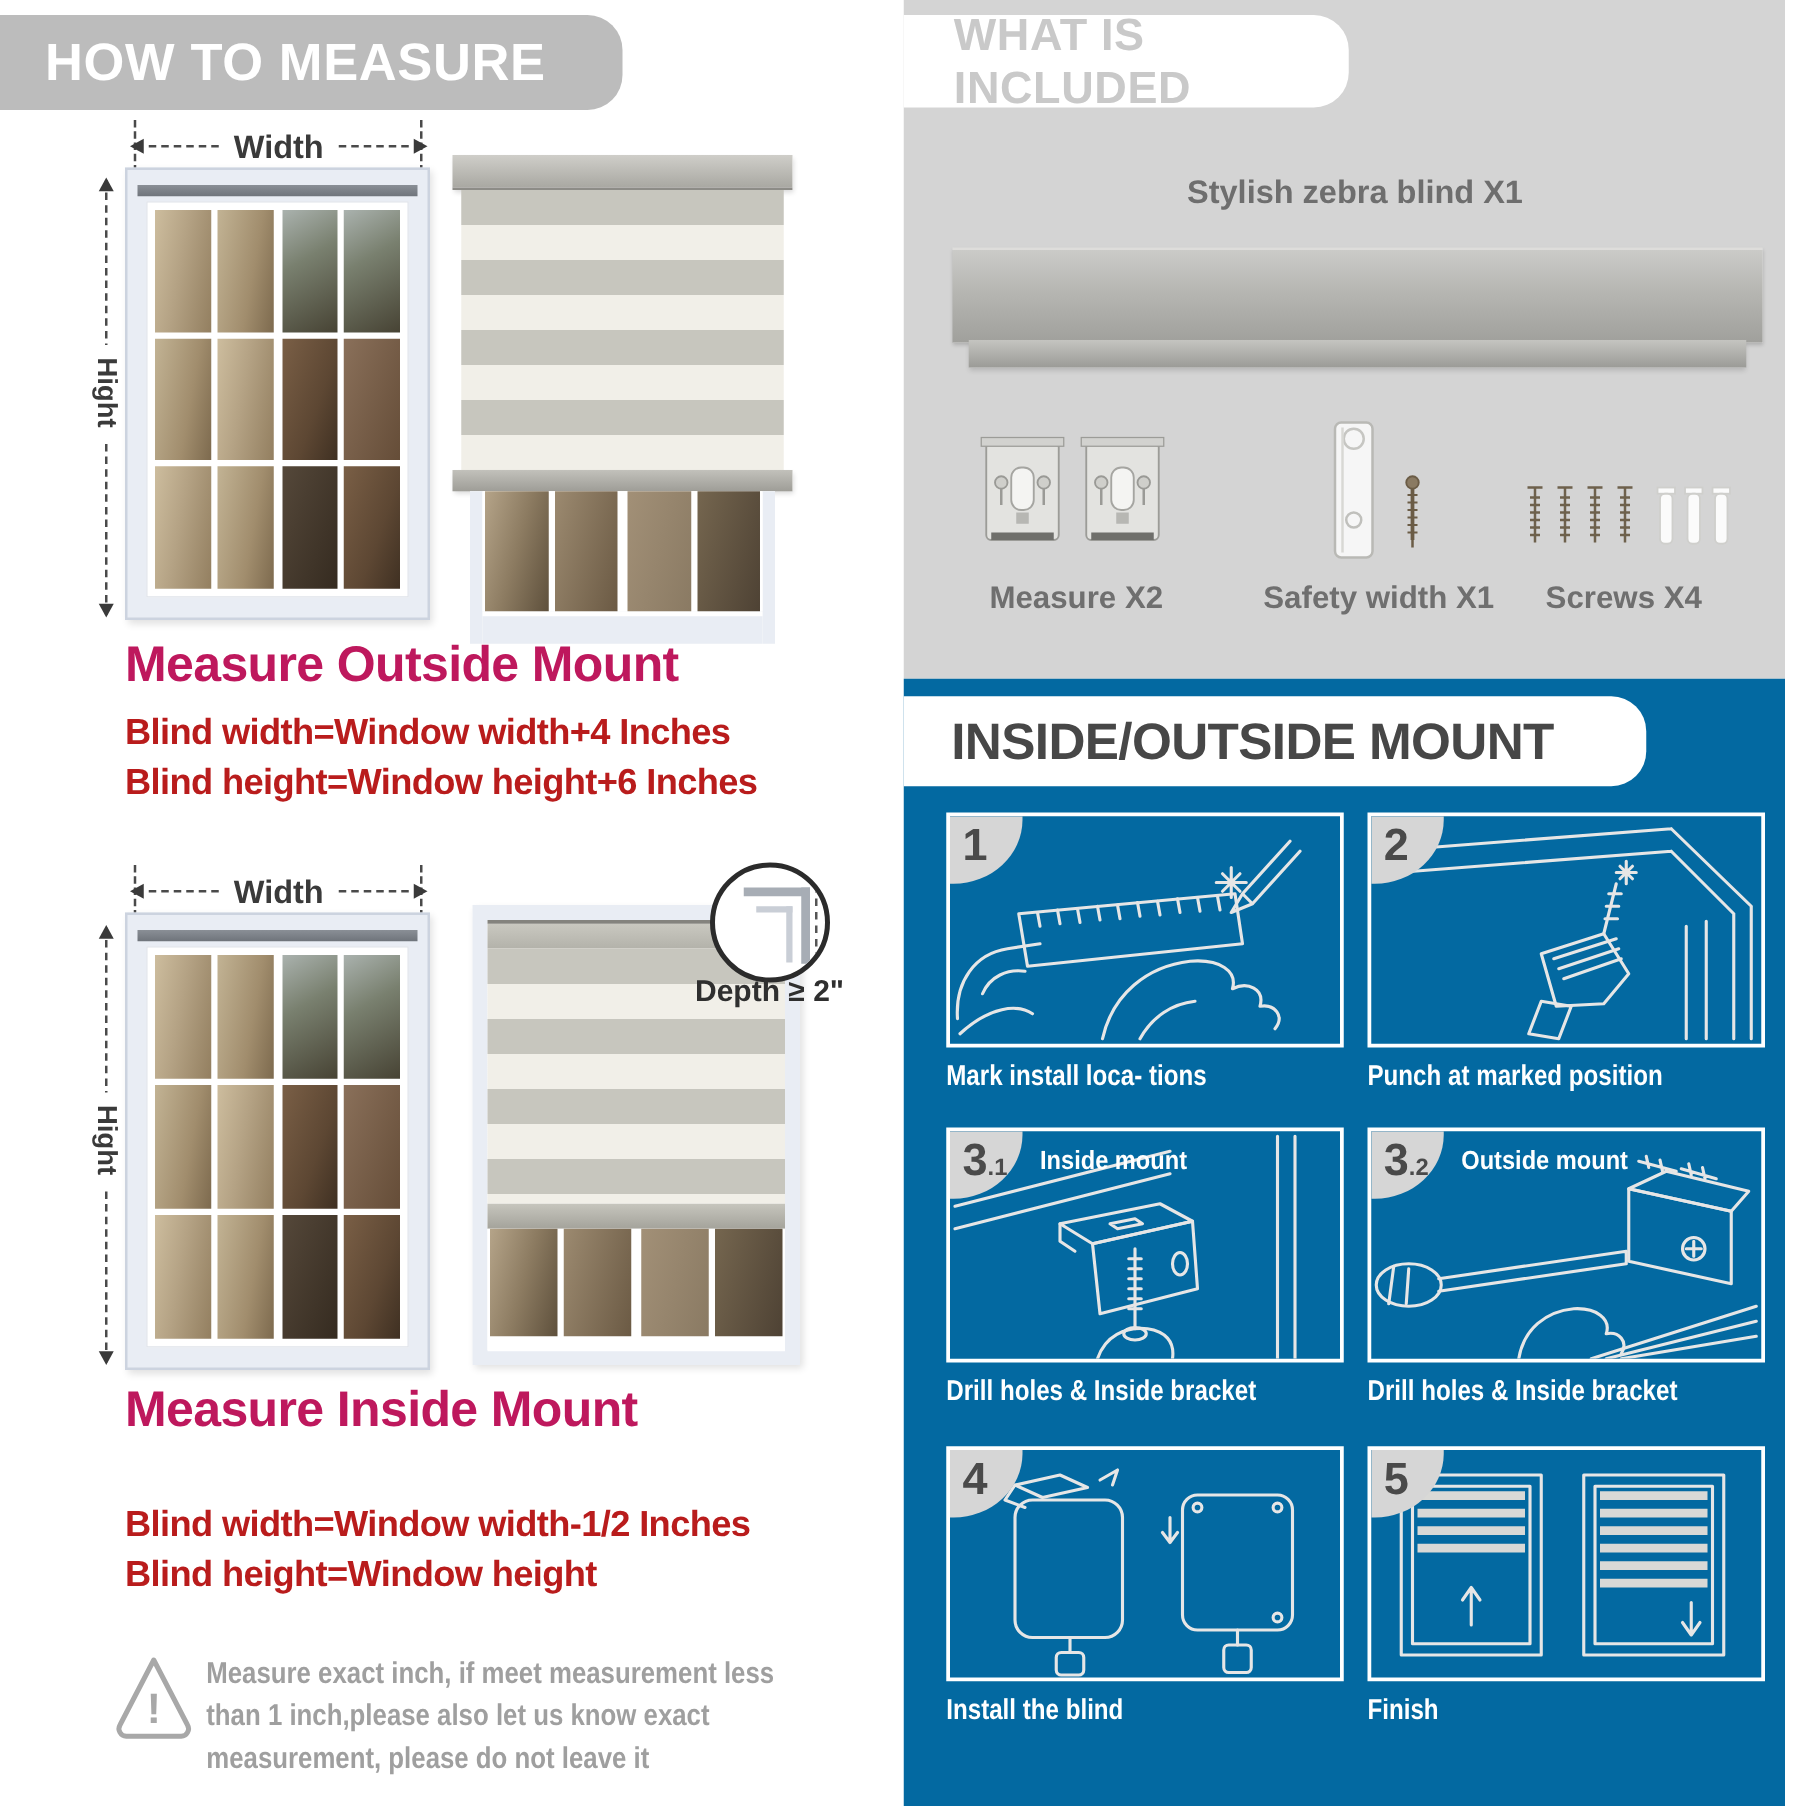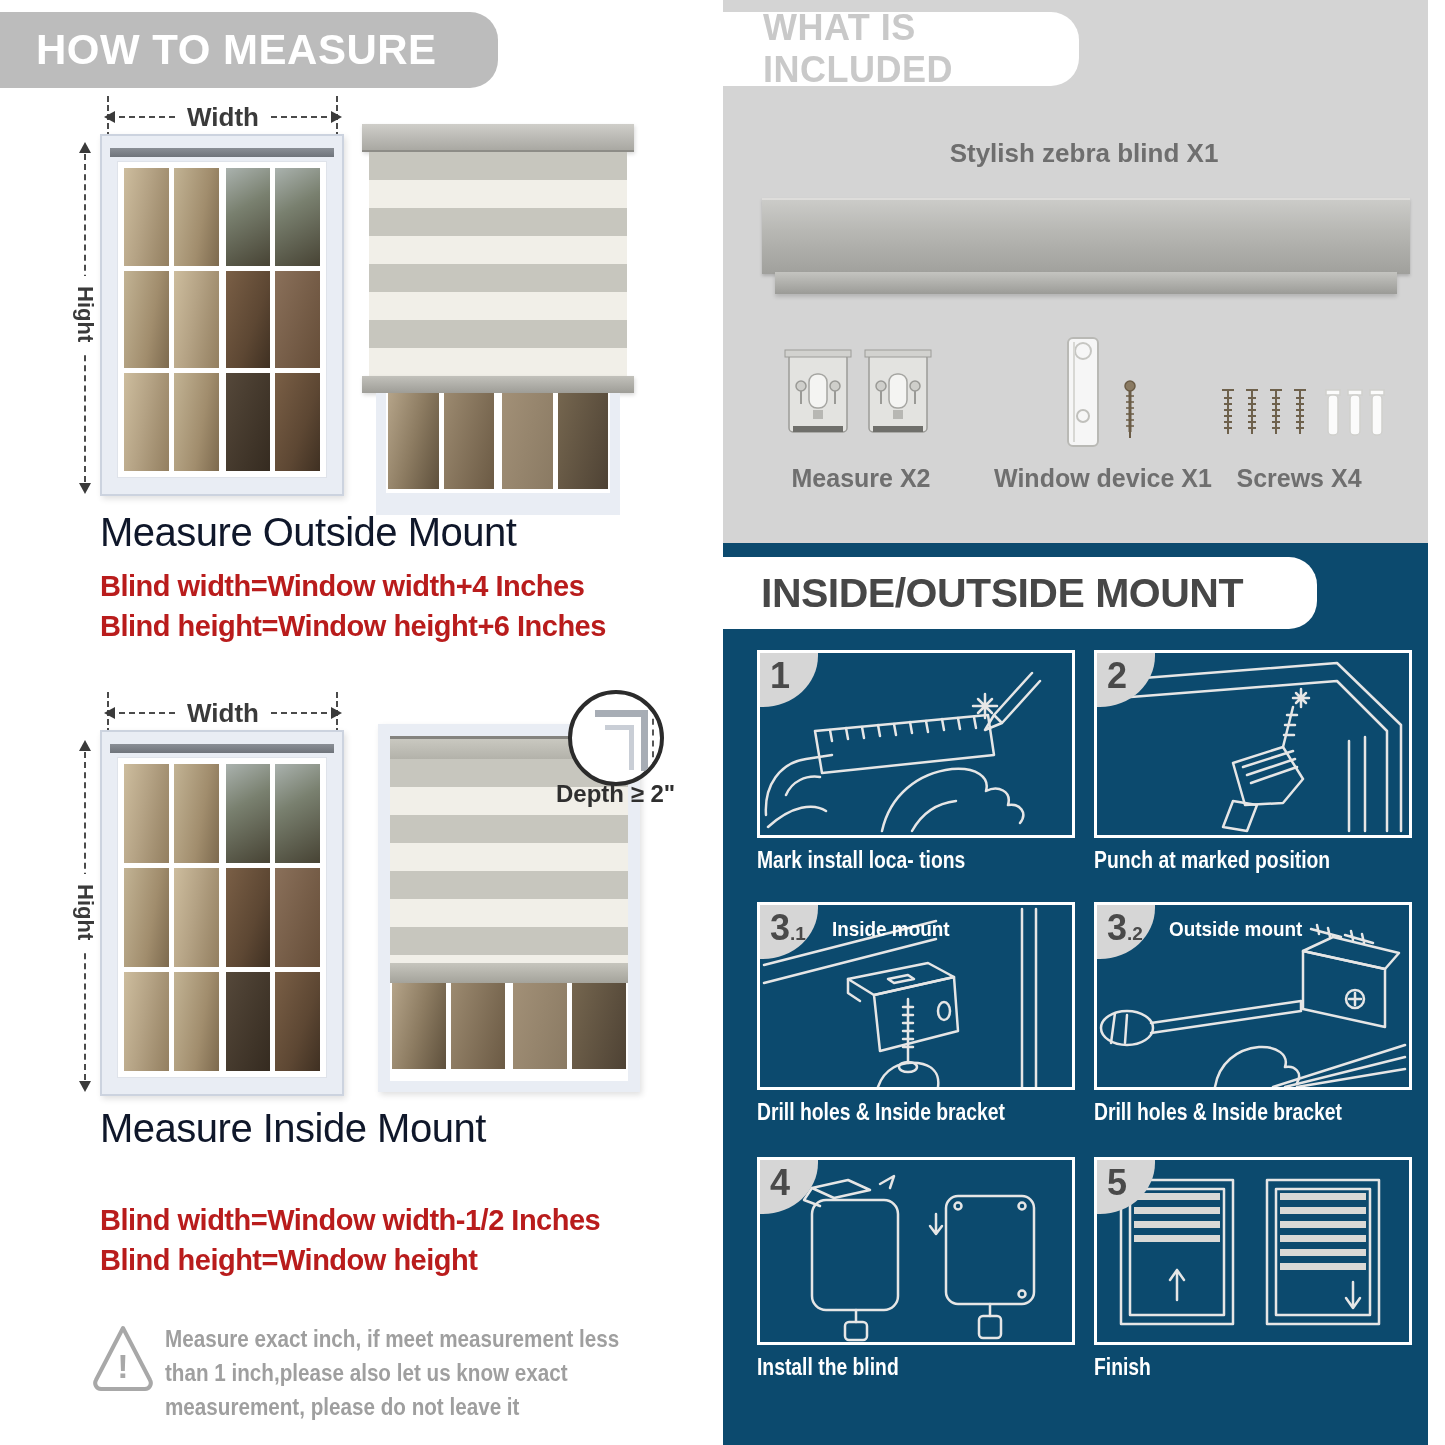--- a/index.html
+++ b/index.html
@@ -6,21 +6,21 @@
   .page{position:relative;width:1428px;height:1445px;background:#ffffff;overflow:hidden;
         font-family:"Liberation Sans",sans-serif;}
   .abs{position:absolute;}
 
   
   .banner{position:absolute;left:0;background:#bcbcbc;border-radius:0 28px 28px 0;
           color:#ffffff;font-weight:bold;display:flex;align-items:center;}
   .banner.white{background:#ffffff;}
 
   
-  .h-title{position:absolute;font-weight:normal;font-size:40px;color:#0f172a;letter-spacing:-0.5px;white-space:nowrap;}
+  .h-title{position:absolute;font-weight:bold;font-size:40px;color:#be185d;letter-spacing:-0.5px;white-space:nowrap;}
   .h-rule{position:absolute;font-weight:bold;font-size:29px;color:#b91c1c;letter-spacing:-0.5px;white-space:nowrap;}
 
   
   .dim-h{position:absolute;display:flex;align-items:center;height:26px;color:#3a3a3a;
          font-weight:bold;font-size:26px;}
   .dim-h .dline{flex:1;height:0;border-top:2px dashed #4a4a4a;margin:0 4px;}
   .dim-h .dlabel{padding:0 8px;white-space:nowrap;}
   .tri-l{width:0;height:0;border-top:6px solid transparent;border-bottom:6px solid transparent;border-right:11px solid #3a3a3a;}
   .tri-r{width:0;height:0;border-top:6px solid transparent;border-bottom:6px solid transparent;border-left:11px solid #3a3a3a;}
   .tick-v{position:absolute;width:0;border-left:2px dashed #4a4a4a;height:42px;}
@@ -86,21 +86,21 @@
   .included-header{color:#c9c9c9;font-size:36px;padding-left:40px;letter-spacing:0.5px;}
   .product-label{position:absolute;left:0;top:138px;width:100%;text-align:center;font-weight:bold;
       font-size:26px;color:#6e6e6e;}
   .headrail-bar{position:absolute;left:39px;top:198px;width:648px;height:74px;
       background:linear-gradient(180deg,#cbcbc8 0%,#b6b6b2 45%,#a0a09c 100%);
       border-top:2px solid #dedddb;box-shadow:0 2px 3px rgba(0,0,0,.18);}
   .headrail-lip{position:absolute;left:52px;top:272px;width:622px;height:22px;
       background:linear-gradient(180deg,#c4c4c0,#9b9b97);box-shadow:0 3px 4px rgba(0,0,0,.15);}
   .item-label{position:absolute;top:464px;font-weight:bold;font-size:25px;color:#6f6f6f;text-align:center;white-space:nowrap;}
 
-  .dark-sec{position:absolute;left:0;top:543px;width:722px;height:902px;background:#0c4a6e;}
+  .dark-sec{position:absolute;left:0;top:543px;width:722px;height:902px;background:#0369a1;}
   .mount-header{color:#474747;font-size:41px;padding-left:38px;letter-spacing:-0.5px;}
 
   .step{position:absolute;width:318px;}
   .step .frame{position:relative;height:188px;border:3px solid #ffffff;box-sizing:border-box;overflow:hidden;}
   .step .badge{position:absolute;top:0;left:0;width:58px;height:54px;background:#d6d6d6;
       border-radius:0 0 95% 0;color:#4a4a4a;font-weight:bold;font-size:36px;padding:2px 0 0 10px;box-sizing:border-box;z-index:2;}
   .badge-sub{font-size:19px;font-weight:bold;}
   .step .inline-label{position:absolute;top:12px;left:72px;color:#ffffff;font-weight:bold;font-size:21px;
       transform:scaleX(0.9);transform-origin:left top;z-index:2;white-space:nowrap;}
   .step .caption{margin-top:9px;color:#ffffff;font-weight:bold;font-size:23px;
@@ -335,21 +335,21 @@
               <rect x="0" y="9" width="10" height="40" rx="4"></rect>
             </g>
           <g transform="translate(154,0)">
               <rect x="-2" y="4" width="14" height="5"></rect>
               <rect x="0" y="9" width="10" height="40" rx="4"></rect>
             </g>
         </g>
       </svg>
 
       <div class="item-label" style="left:58px;width:160px;">Measure X2</div>
-      <div class="item-label" style="left:262px;width:236px;">Window device X1</div>
+      <div class="item-label" style="left:262px;width:236px;">Safety width X1</div>
       <div class="item-label" style="left:496px;width:160px;">Screws X4</div>
     </div>
 
     <div class="dark-sec">
       <div class="banner white" style="top:14px;width:594px;height:72px;">
         <span class="mount-header" style="font-weight:bold;">INSIDE/OUTSIDE MOUNT</span>
       </div>
 
       <div class="step" style="left:34px;top:107px;">
         <div class="frame">

